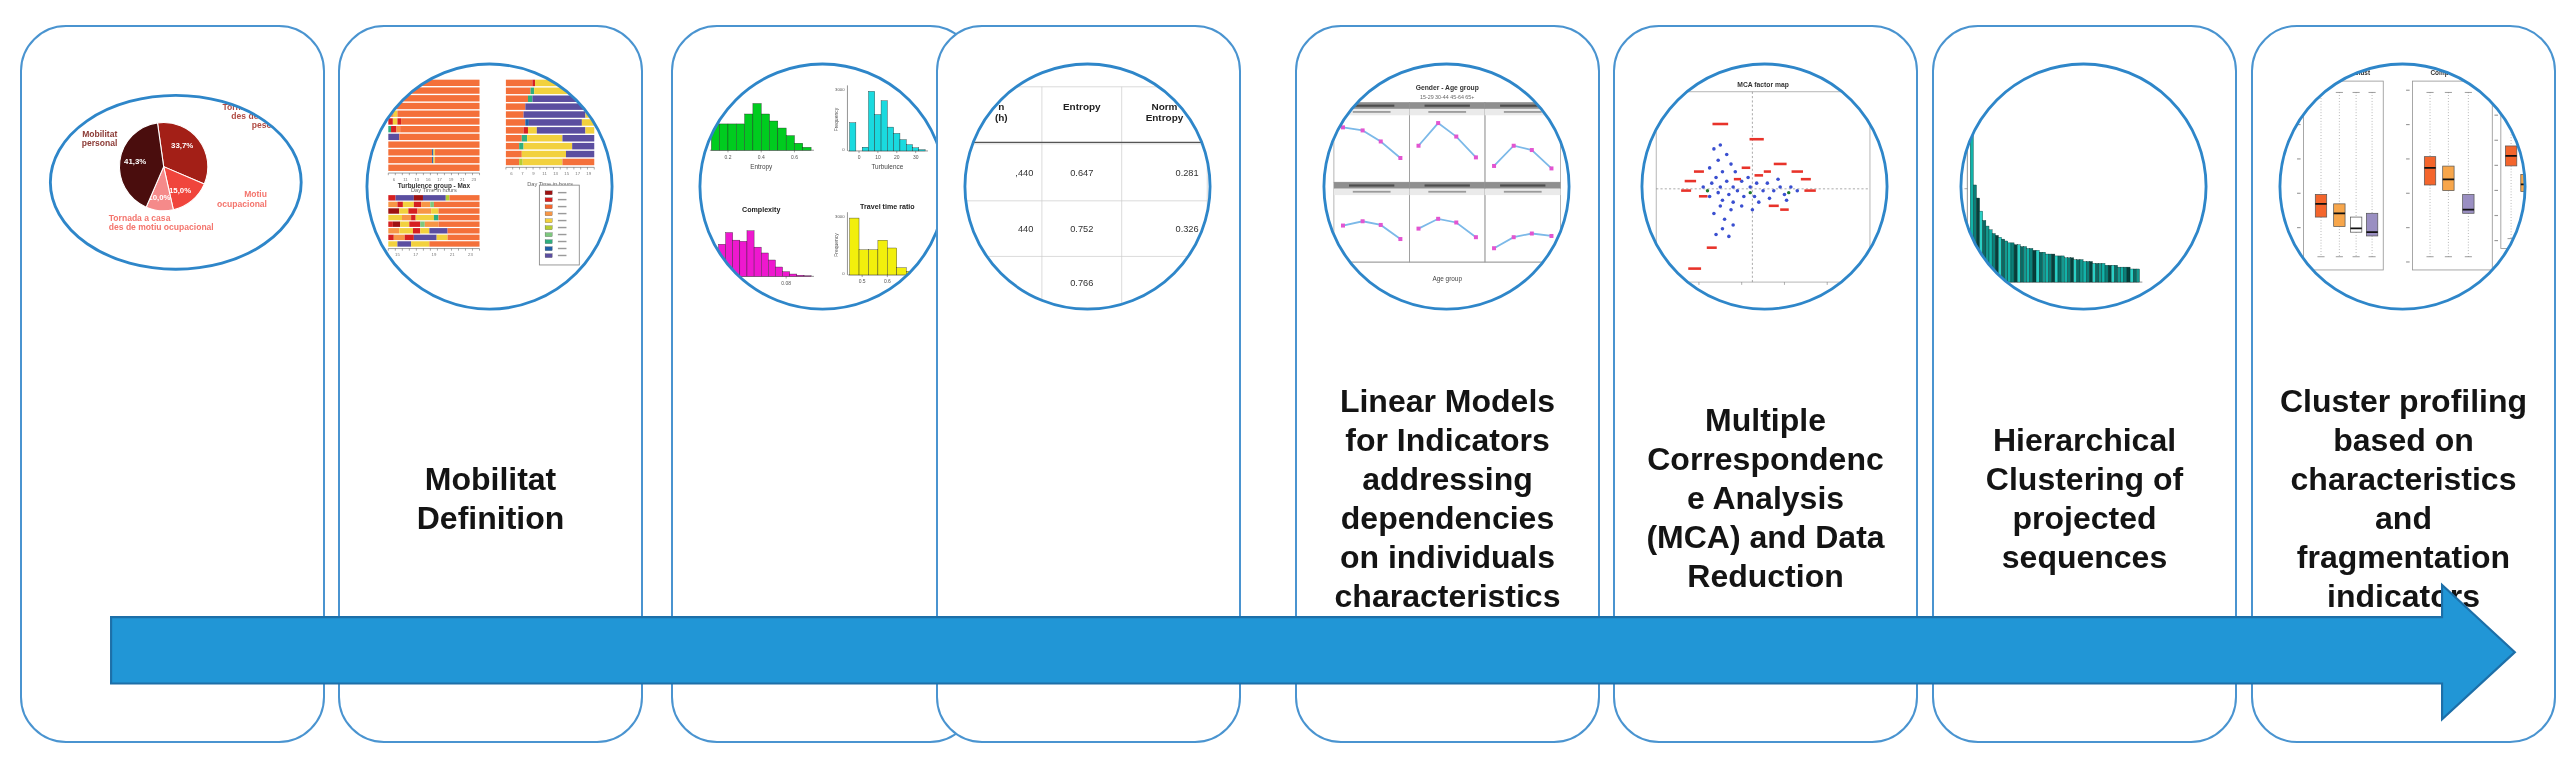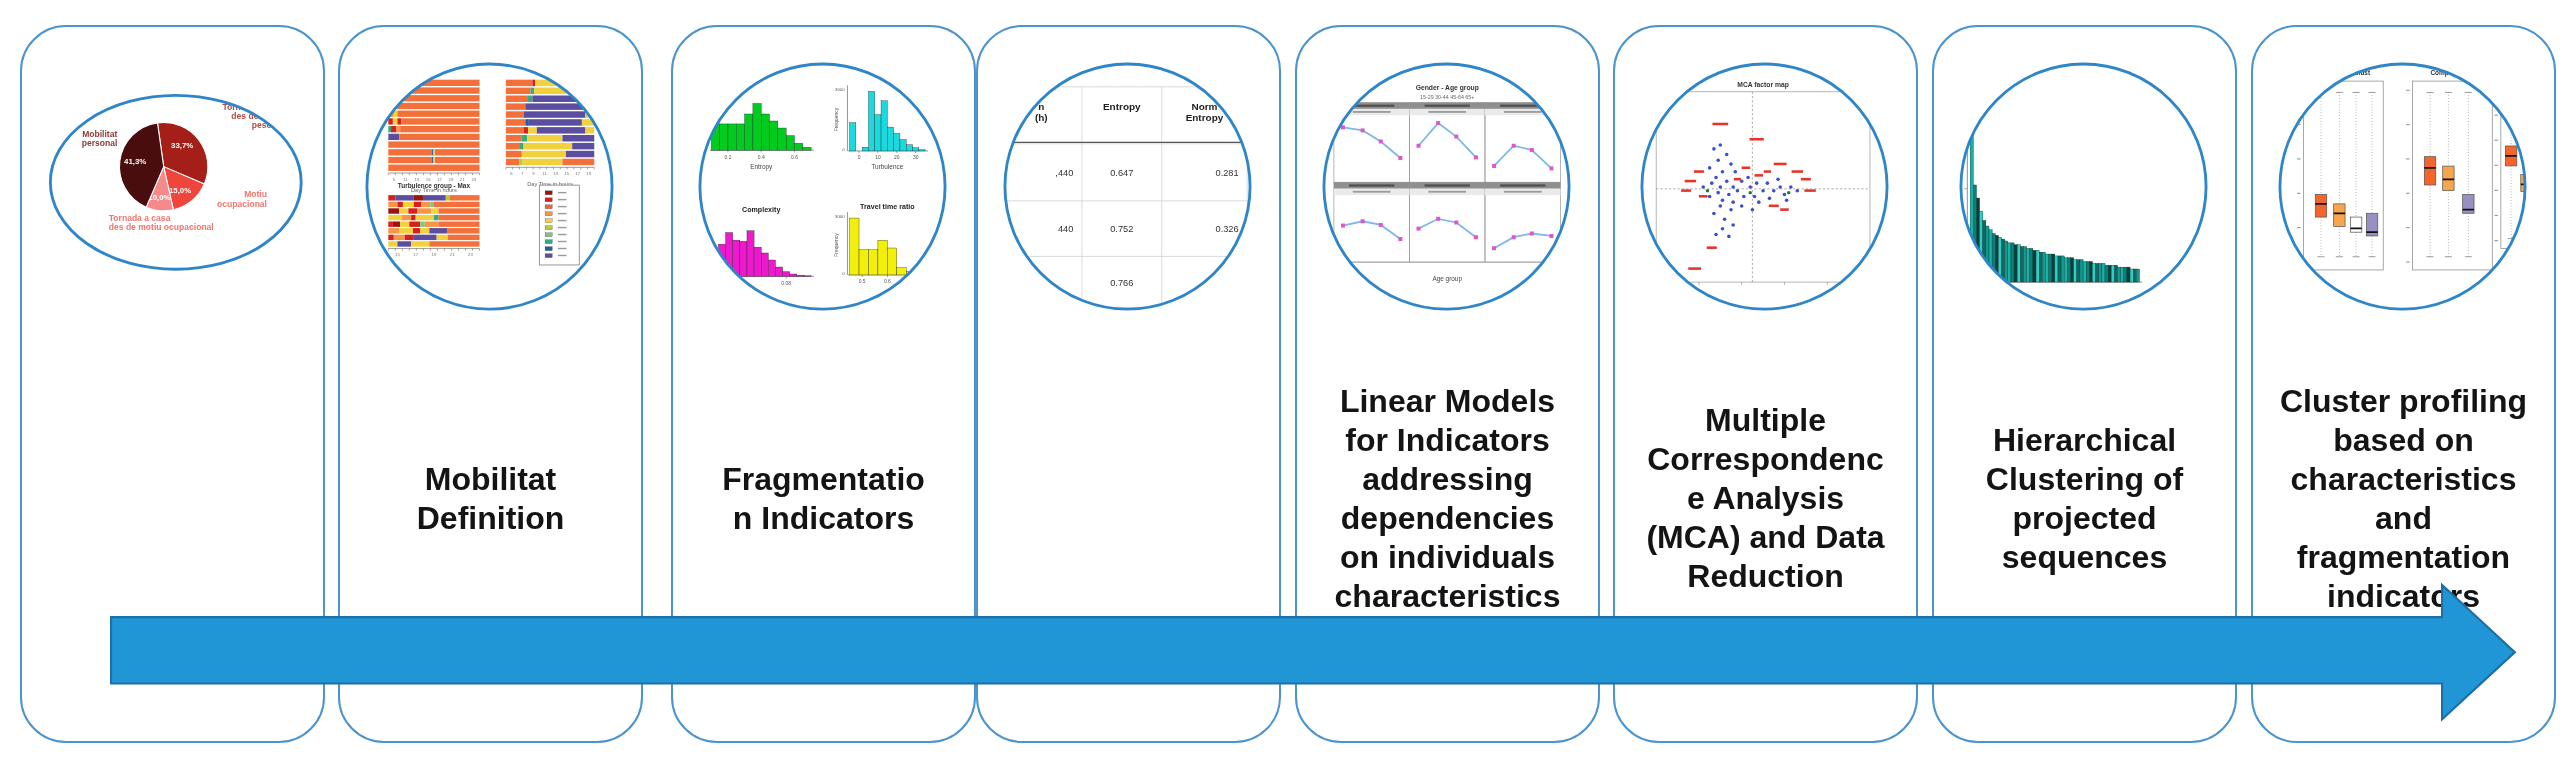--- a/index.html
+++ b/index.html
@@ -358,25 +358,23 @@
           <line x1="340.3333333333333" y1="352" x2="340.3333333333333" y2="355" stroke="#444" stroke-width="0.7"></line>
           <text x="340.3333333333333" y="364" font-size="7" fill="#555" text-anchor="middle" font-family="&quot;Liberation Sans&quot;,sans-serif" font-weight="normal"><tspan x="340.3333333333333" dy="0">0.7</tspan></text>
           <text x="305" y="260" font-size="10" fill="#222" text-anchor="middle" font-family="&quot;Liberation Sans&quot;,sans-serif" font-weight="bold"><tspan x="305" dy="0">Travel time ratio</tspan></text>
           <line x1="249" y1="264" x2="249" y2="352" stroke="#444" stroke-width="0.8"></line>
           <text x="245" y="272" font-size="6" fill="#555" text-anchor="end" font-family="&quot;Liberation Sans&quot;,sans-serif" font-weight="normal"><tspan x="245" dy="0">3000</tspan></text>
           <text x="245" y="352" font-size="6" fill="#555" text-anchor="end" font-family="&quot;Liberation Sans&quot;,sans-serif" font-weight="normal"><tspan x="245" dy="0">0</tspan></text>
           <text x="236" y="310" font-size="7" fill="#555" text-anchor="middle" font-family="&quot;Liberation Sans&quot;,sans-serif" font-weight="normal" transform="rotate(-90 236 310)"><tspan x="236" dy="0">Frequency</tspan></text>
         </g>
         <ellipse cx="214" cy="228" rx="172" ry="172" fill="none" stroke="#2e86c9" stroke-width="4"></ellipse>
       </svg>
-    <div class="step-label">Fragmentatio
-n Indicators</div>
   </div>
 
-  <div class="card" style="left:976px">
+  <div class="card" style="left:936px">
     <svg class="thumb" width="305" height="328" viewBox="0 0 428 460">
         <defs>
           <clipPath id="clip3">
             <ellipse cx="214" cy="228" rx="172" ry="172"></ellipse>
           </clipPath>
         </defs>
         <g clip-path="url(#clip3)">
           <line x1="36" y1="88" x2="36" y2="398" stroke="#cccccc" stroke-width="1"></line>
           <line x1="150" y1="88" x2="150" y2="398" stroke="#cccccc" stroke-width="1"></line>
           <line x1="262" y1="88" x2="262" y2="398" stroke="#cccccc" stroke-width="1"></line>

